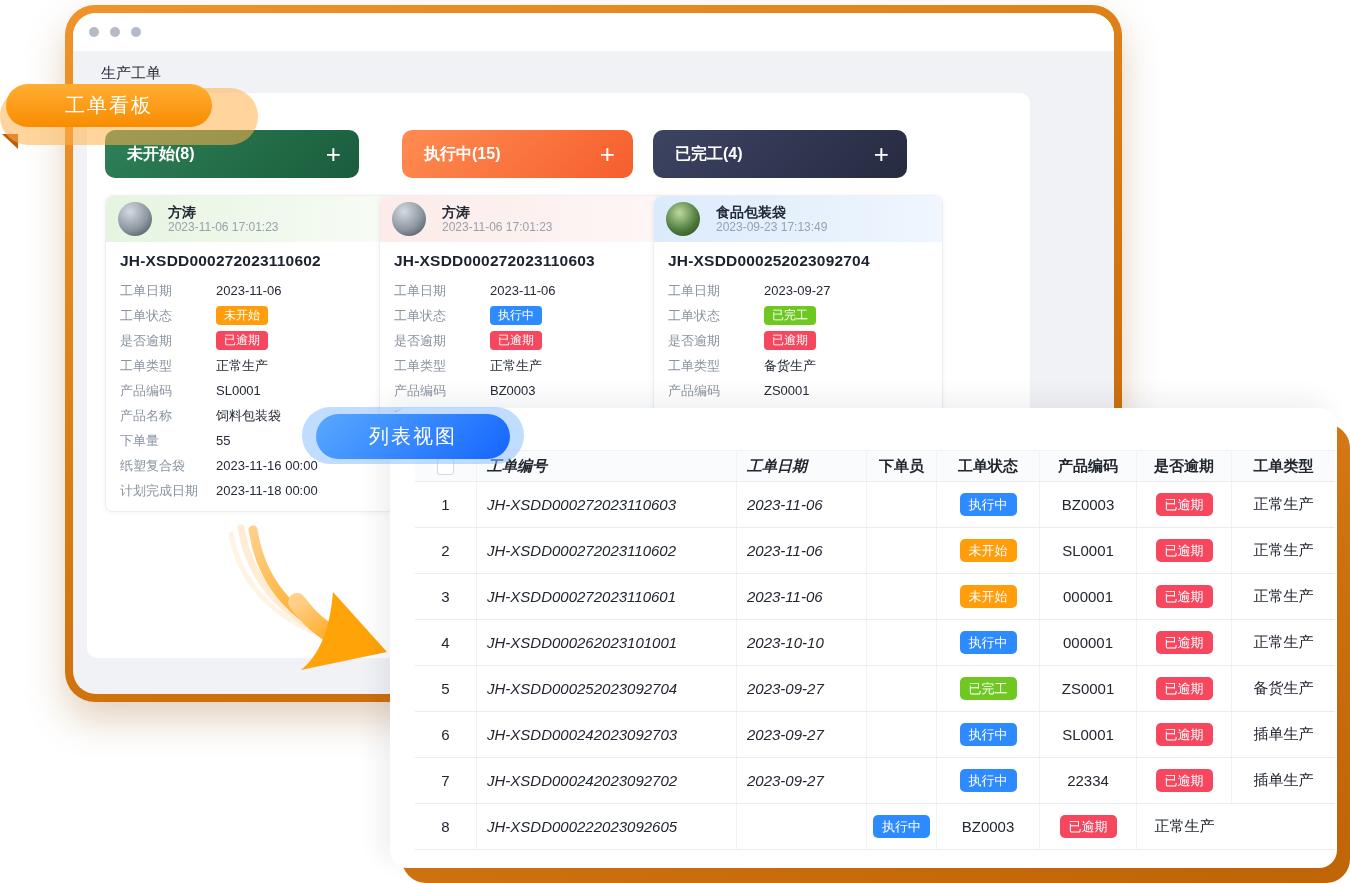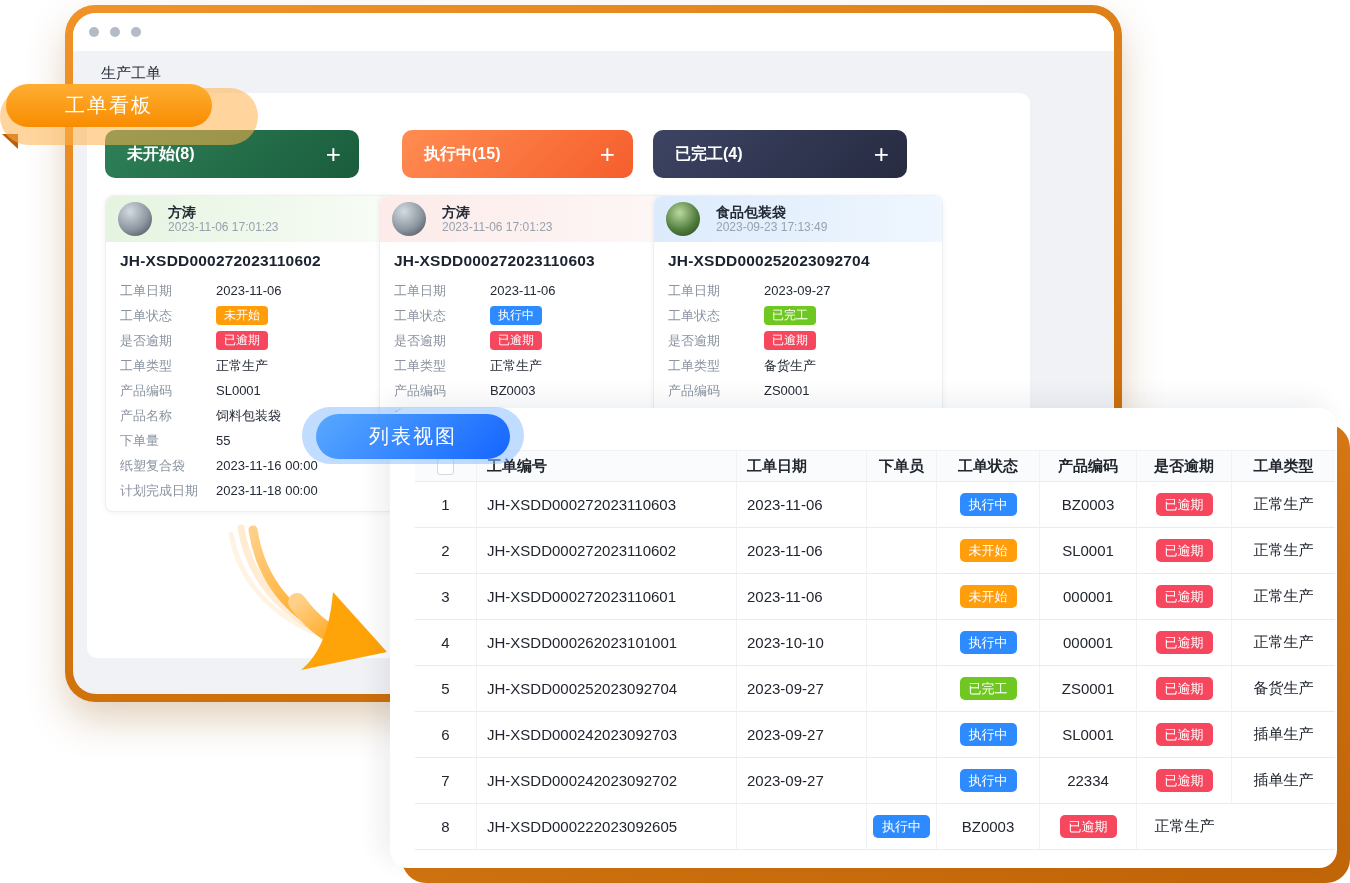--- a/index.html
+++ b/index.html
@@ -64,21 +64,21 @@
     display:flex;align-items:center;justify-content:center;z-index:12;letter-spacing:2px;}
 
   
   .table{position:absolute;left:25px;top:42px;width:920px;}
   .trow{display:grid;grid-template-columns:62px 260px 130px 70px 103px 97px 95px 103px;
     border-bottom:1px solid #e9ebef;height:46px;}
   .thead{height:32px;background:#fafbfc;border-top:1px solid #f1f2f5;font-weight:700;}
   .c{display:flex;align-items:center;padding:0 10px;border-right:1px solid #f1f2f5;
     font-size:15px;color:#21262f;overflow:hidden;white-space:nowrap;}
   .c.nb{border-right:none;}
-  .al{justify-content:flex-start;}
+  .al{justify-content:flex-start;font-style:italic;}
   .ac{justify-content:center;}
   .cb{width:17px;height:17px;border:1.5px solid #d4d9e1;border-radius:3px;background:#fff;cursor:pointer;}
   .pill-lg{font-size:13px;color:#fff;border-radius:5px;padding:4px 9px;line-height:1.2;}
 </style>
 </head>
 <body>
 
 <div id="stage">
 
   <div class="kwin-frame">

